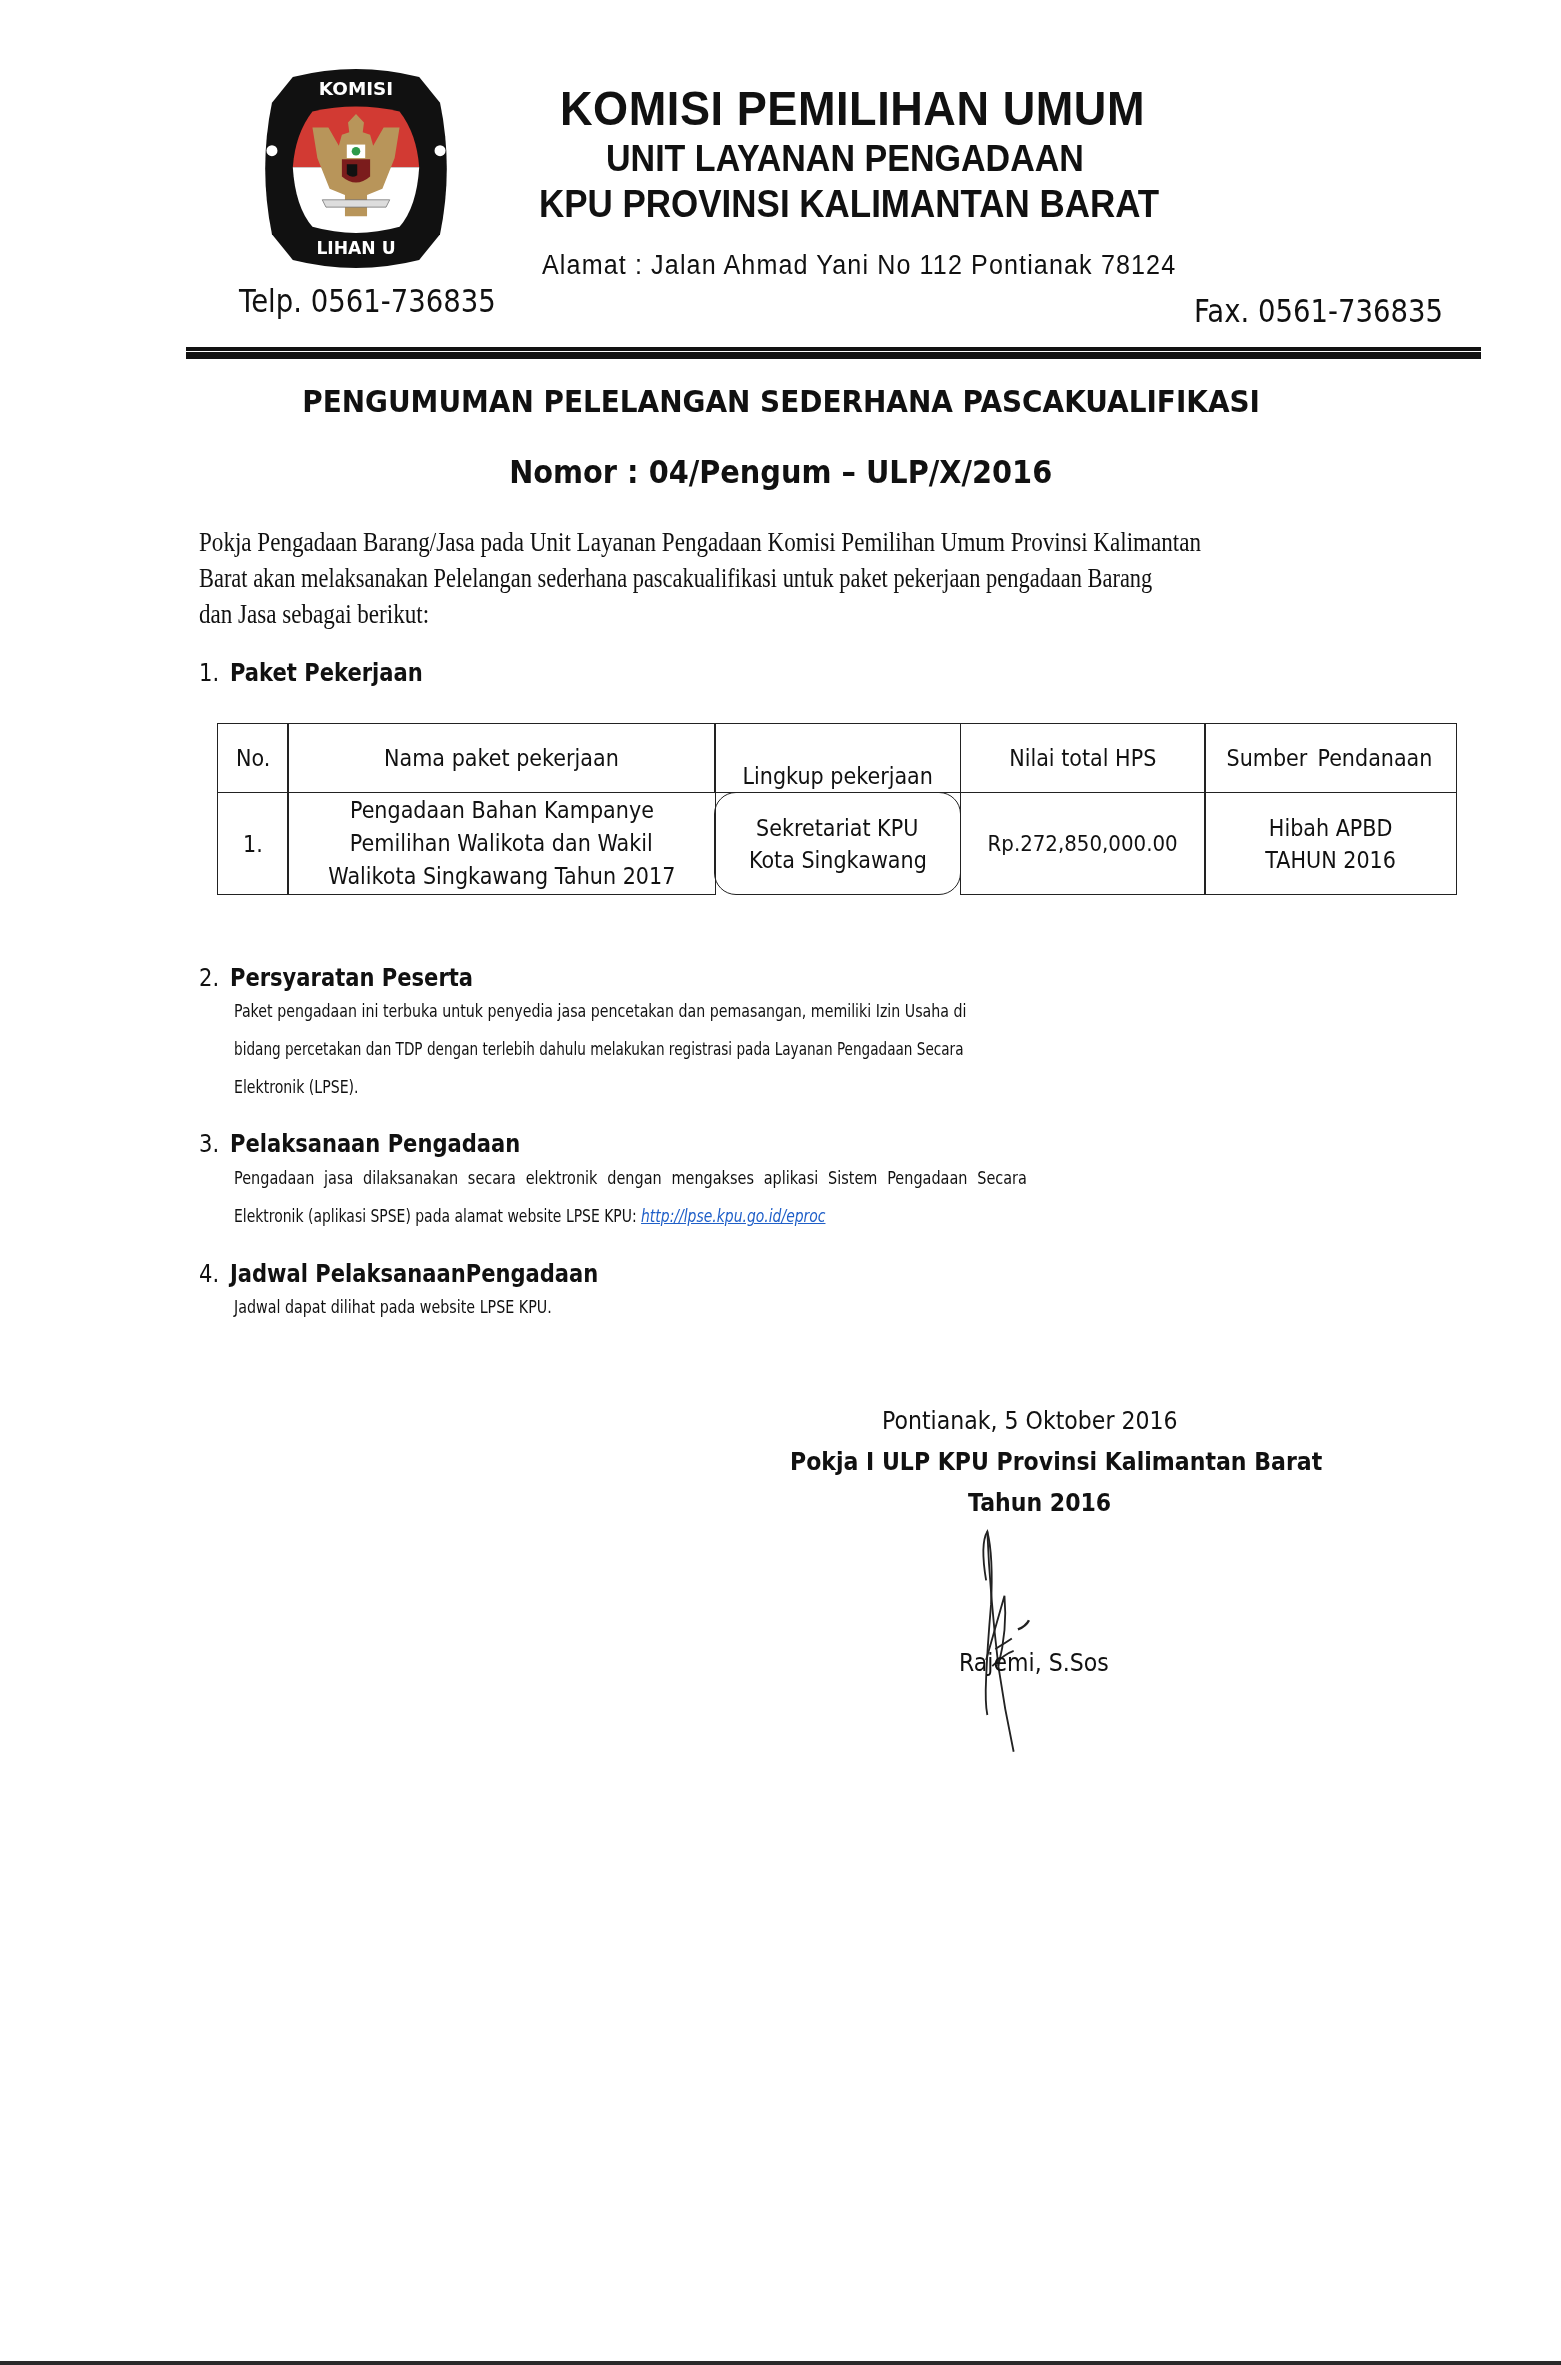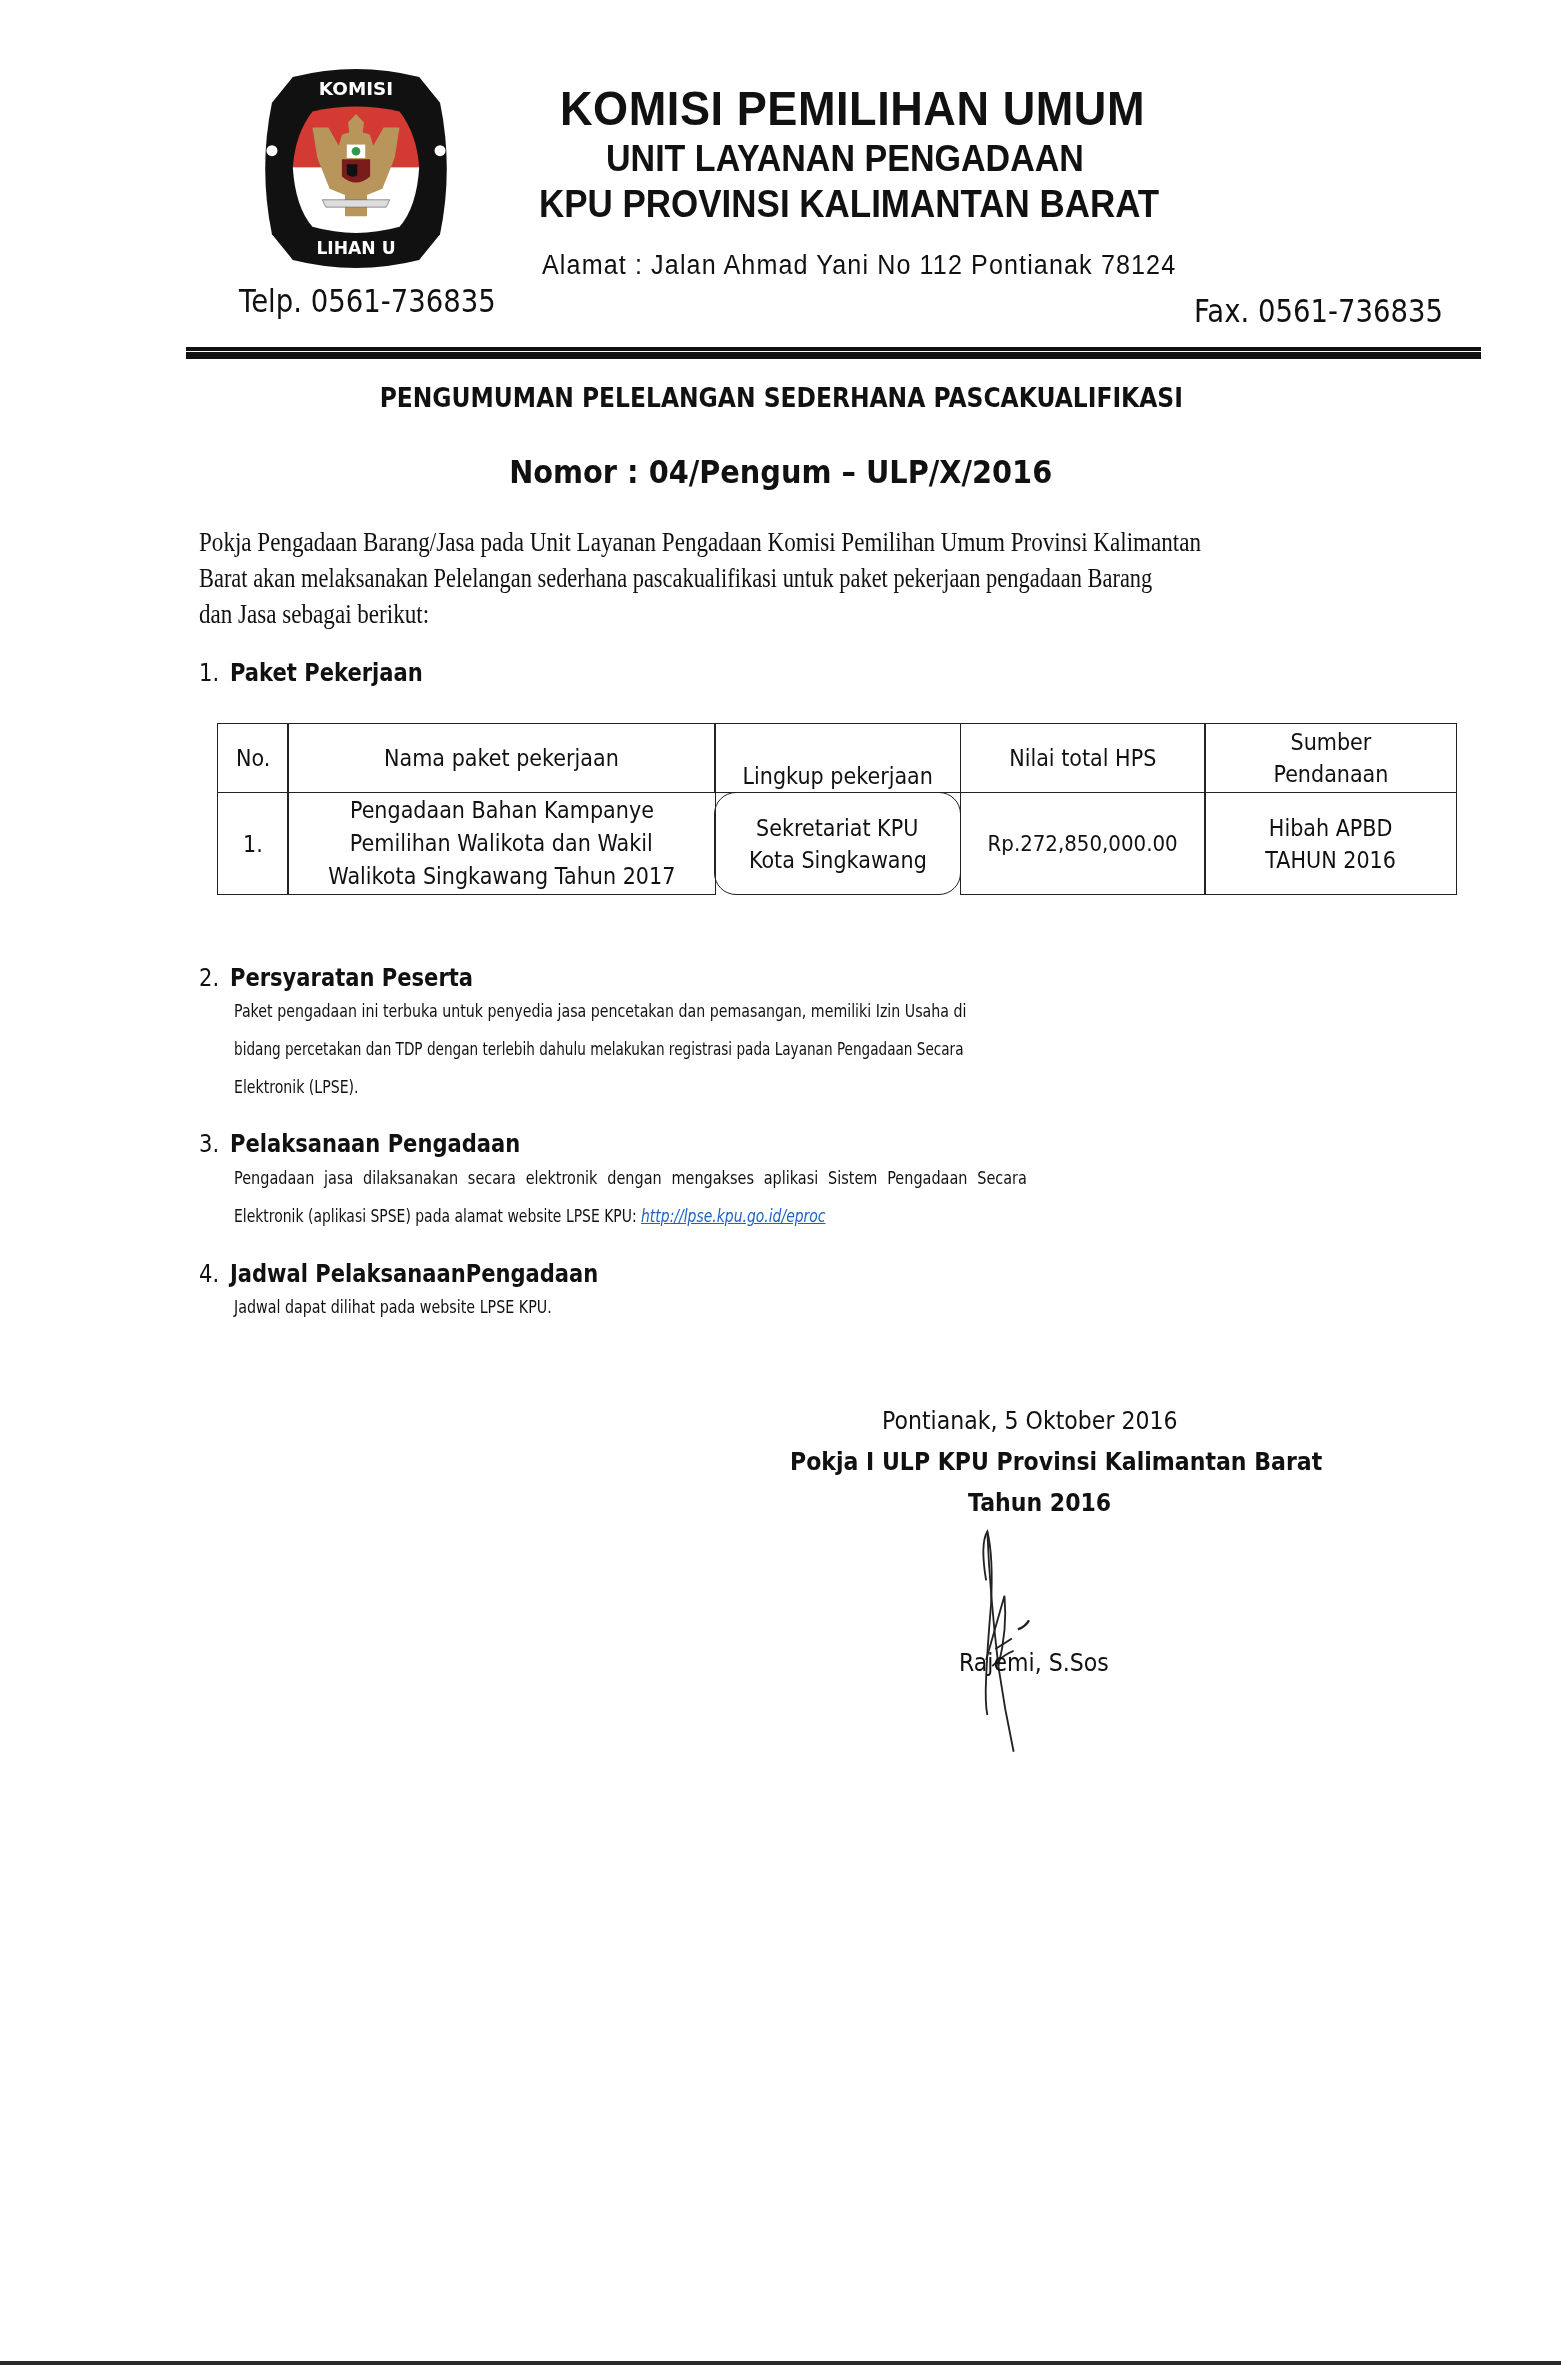--- a/index.html
+++ b/index.html
@@ -14,21 +14,21 @@
   #hdr-title1 { left:560px; top:80px; font-size:49px; font-weight:bold; letter-spacing:0.6px; transform:scaleX(0.92); transform-origin:left top; white-space:nowrap; }
   #hdr-title2 { left:606px; top:138px; font-size:37px; font-weight:bold; transform:scaleX(0.92); transform-origin:left top; white-space:nowrap; }
   #hdr-title3 { left:539px; top:183px; font-size:38px; font-weight:bold; transform:scaleX(0.92); transform-origin:left top; white-space:nowrap; }
   #hdr-address { left:542px; top:250px; font-size:27px; letter-spacing:1.2px; transform:scaleX(0.93); transform-origin:left top; white-space:nowrap; }
   #hdr-telp { left:239px; top:282px; font-size:32px; transform:scaleX(0.86); transform-origin:left top; white-space:nowrap; }
   #hdr-fax { left:1194px; top:292px; font-size:32px; transform:scaleX(0.86); transform-origin:left top; white-space:nowrap; }
   #rule-thin { left:186px; top:347px; width:1295px; height:3.7px; background:#111; }
   #rule-thick { left:186px; top:352px; width:1295px; height:7.4px; background:#111; }
 
   
-  #doc-title { left:0; width:1562px; top:383px; text-align:center; font-size:26px; font-weight:bold; white-space:nowrap; }
+  #doc-title { left:0; width:1562px; top:383px; text-align:center; font-size:31px; font-weight:bold; white-space:nowrap; }
   #doc-title span, #doc-number span { display:inline-block; transform:scaleX(0.90); }
   #doc-number { left:0; width:1562px; top:453px; text-align:center; font-size:32px; font-weight:bold; white-space:nowrap; }
 
   
   #intro { left:199px; top:524px; width:1250px; font-size:27px; line-height:36px; text-align:justify; }
   #intro span { display:block; white-space:nowrap; transform:scaleX(0.88); transform-origin:left top; }
 
   .sec-head { font-size:24.5px; font-weight:bold; white-space:nowrap; transform:scaleX(0.86); transform-origin:left top; }
   .sec-num { display:inline-block; width:36px; }
   .sec-body { font-size:17px; line-height:38px; }
@@ -102,21 +102,21 @@
     </div>
   <div class="tcell" style="left:70px; top:0; width:429px; height:70px;">
       <span class="inner">Nama paket pekerjaan</span>
     </div>
   <div class="tcell" style="left:497px; top:0; width:247px; height:70px;align-items:flex-end;">
       <span class="inner">Lingkup pekerjaan</span>
     </div>
   <div class="tcell" style="left:743px; top:0; width:246px; height:70px;">
       <span class="inner">Nilai total HPS</span>
     </div>
-  <div class="tcell" style="left:987px; top:0; width:253px; height:70px; flex-direction:column;">
+  <div class="tcell" style="left:987px; top:0; width:253px; height:70px; flex-direction:row;">
     <span class="inner">Sumber</span>
     <span class="inner">Pendanaan</span>
   </div>
 
   <div class="tcell" style="left:0; top:69px; width:72px; height:103px;">
       <span class="inner">1.</span>
     </div>
   <div class="tcell" style="left:70px; top:69px; width:429px; height:103px; flex-direction:column; line-height:33px;">
     <span class="inner">Pengadaan Bahan Kampanye</span>
     <span class="inner">Pemilihan Walikota dan Wakil</span>

